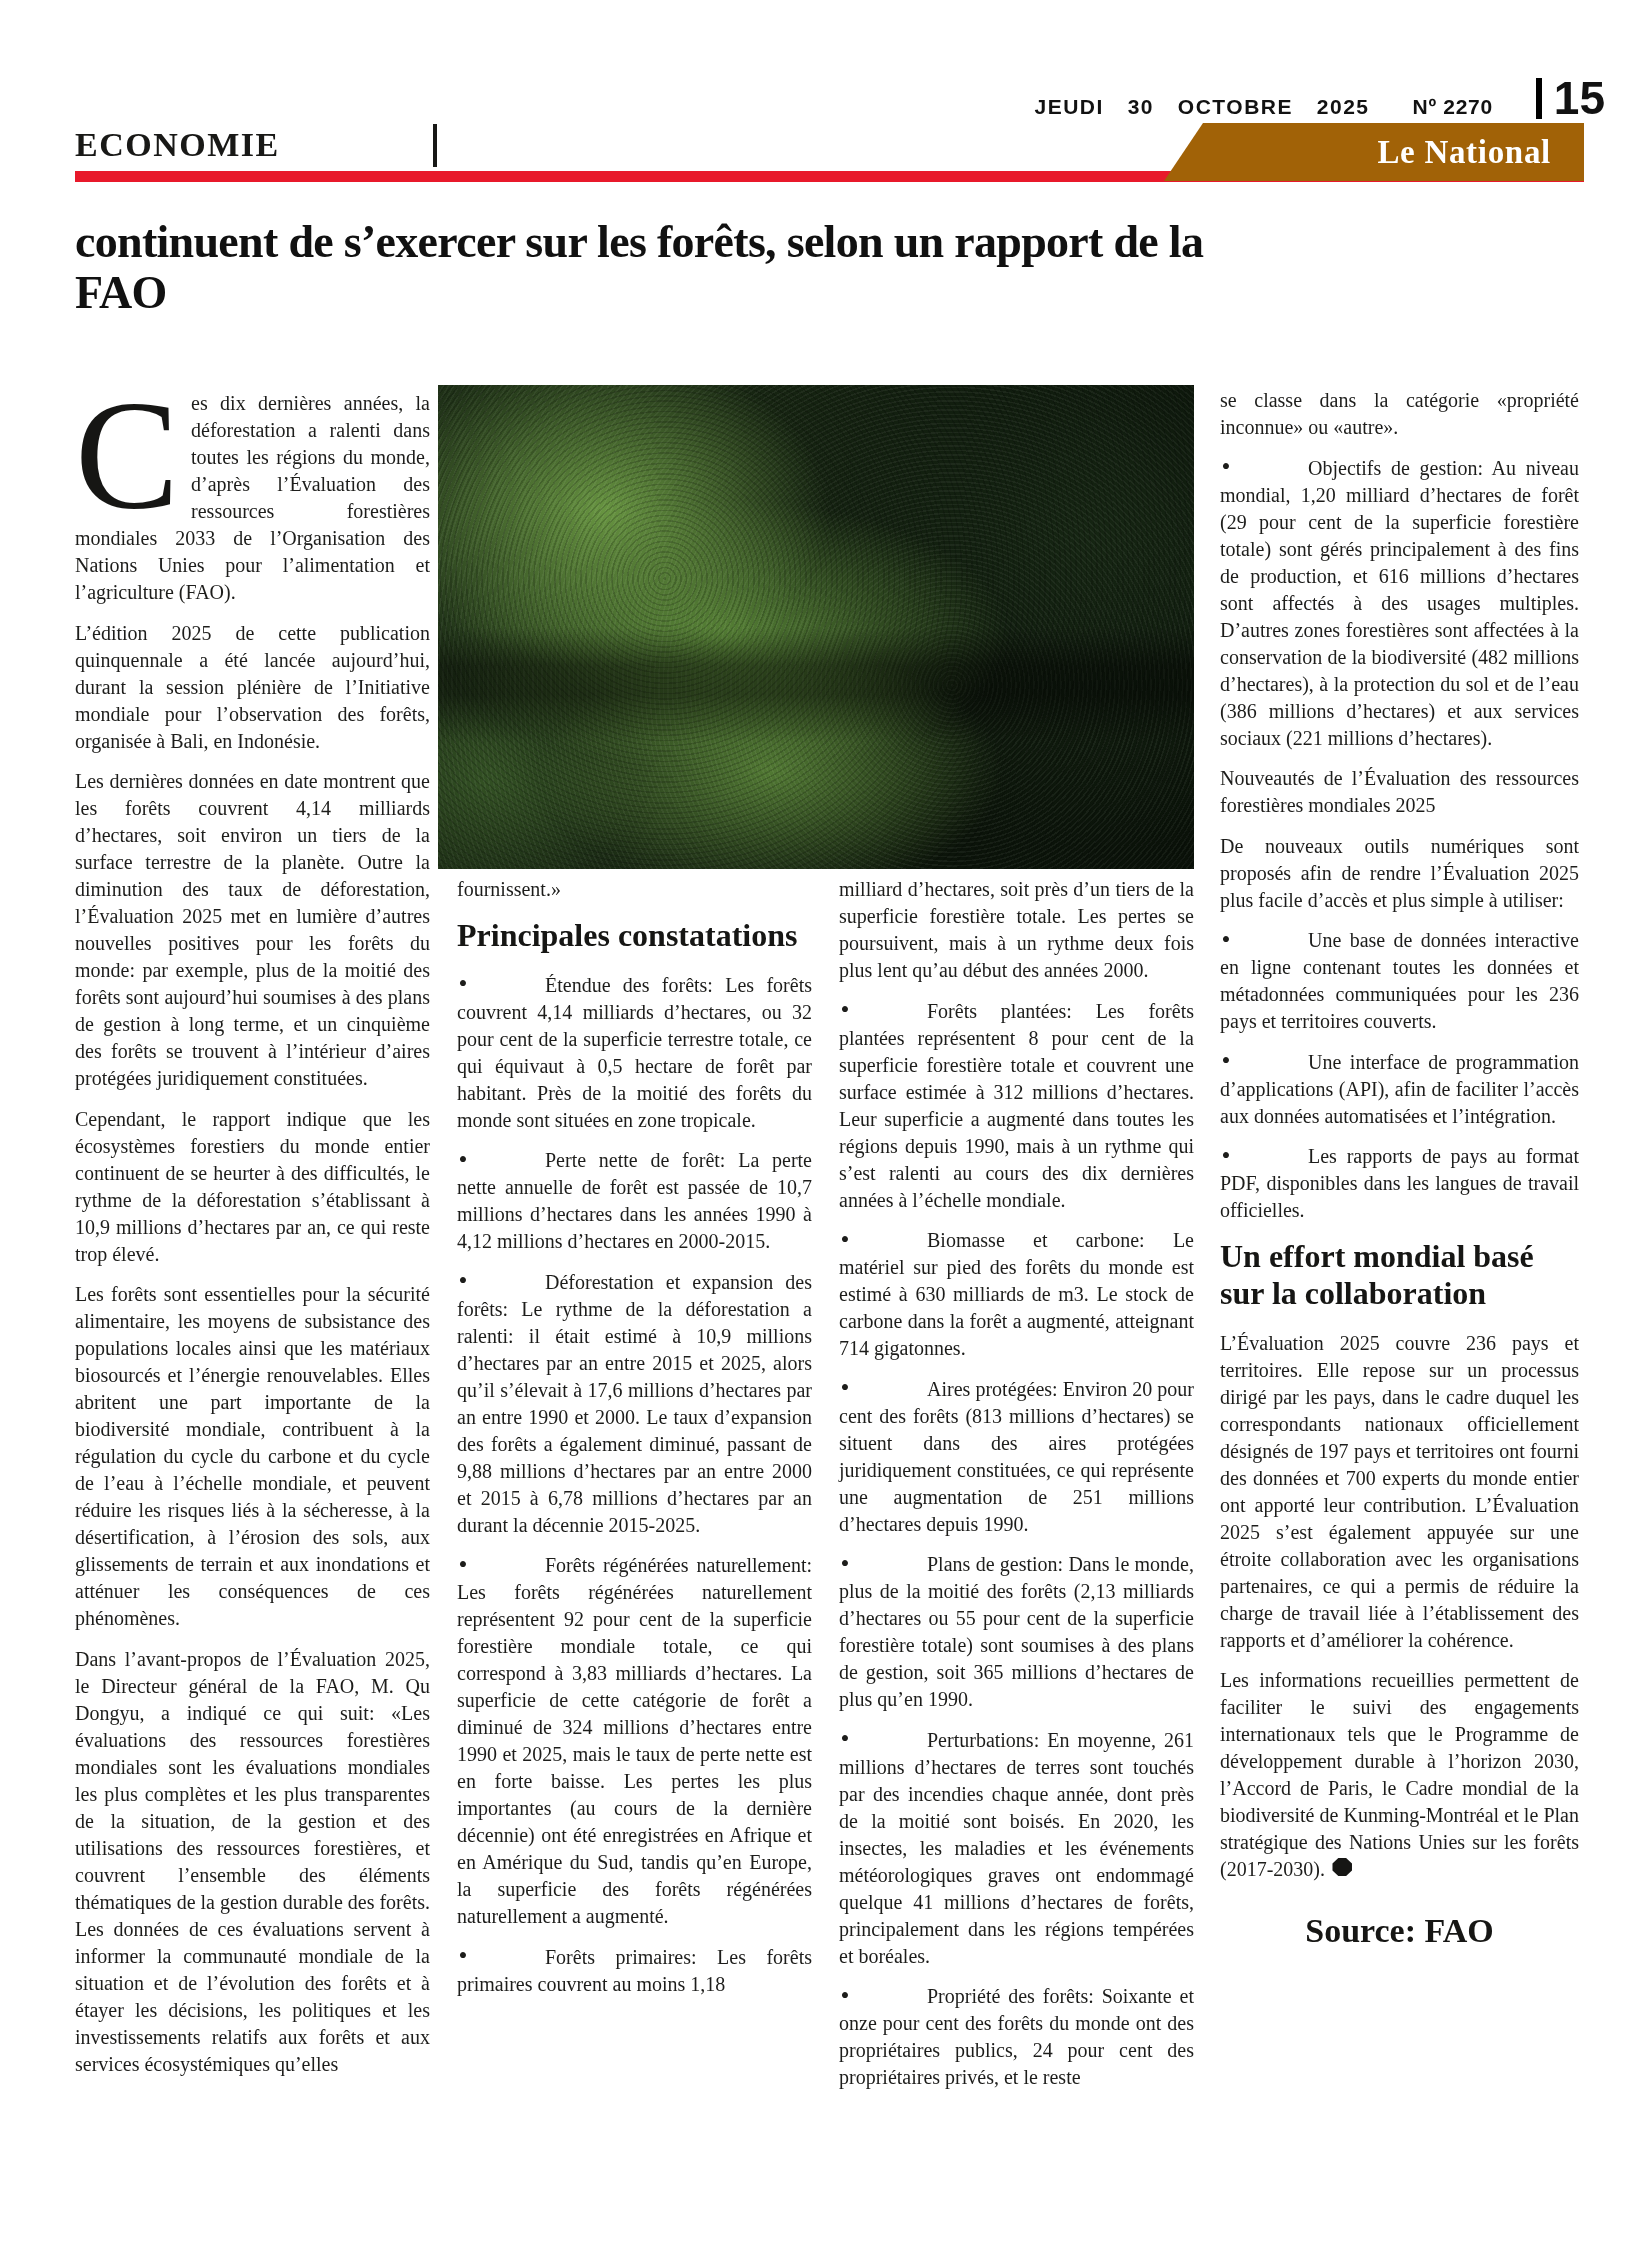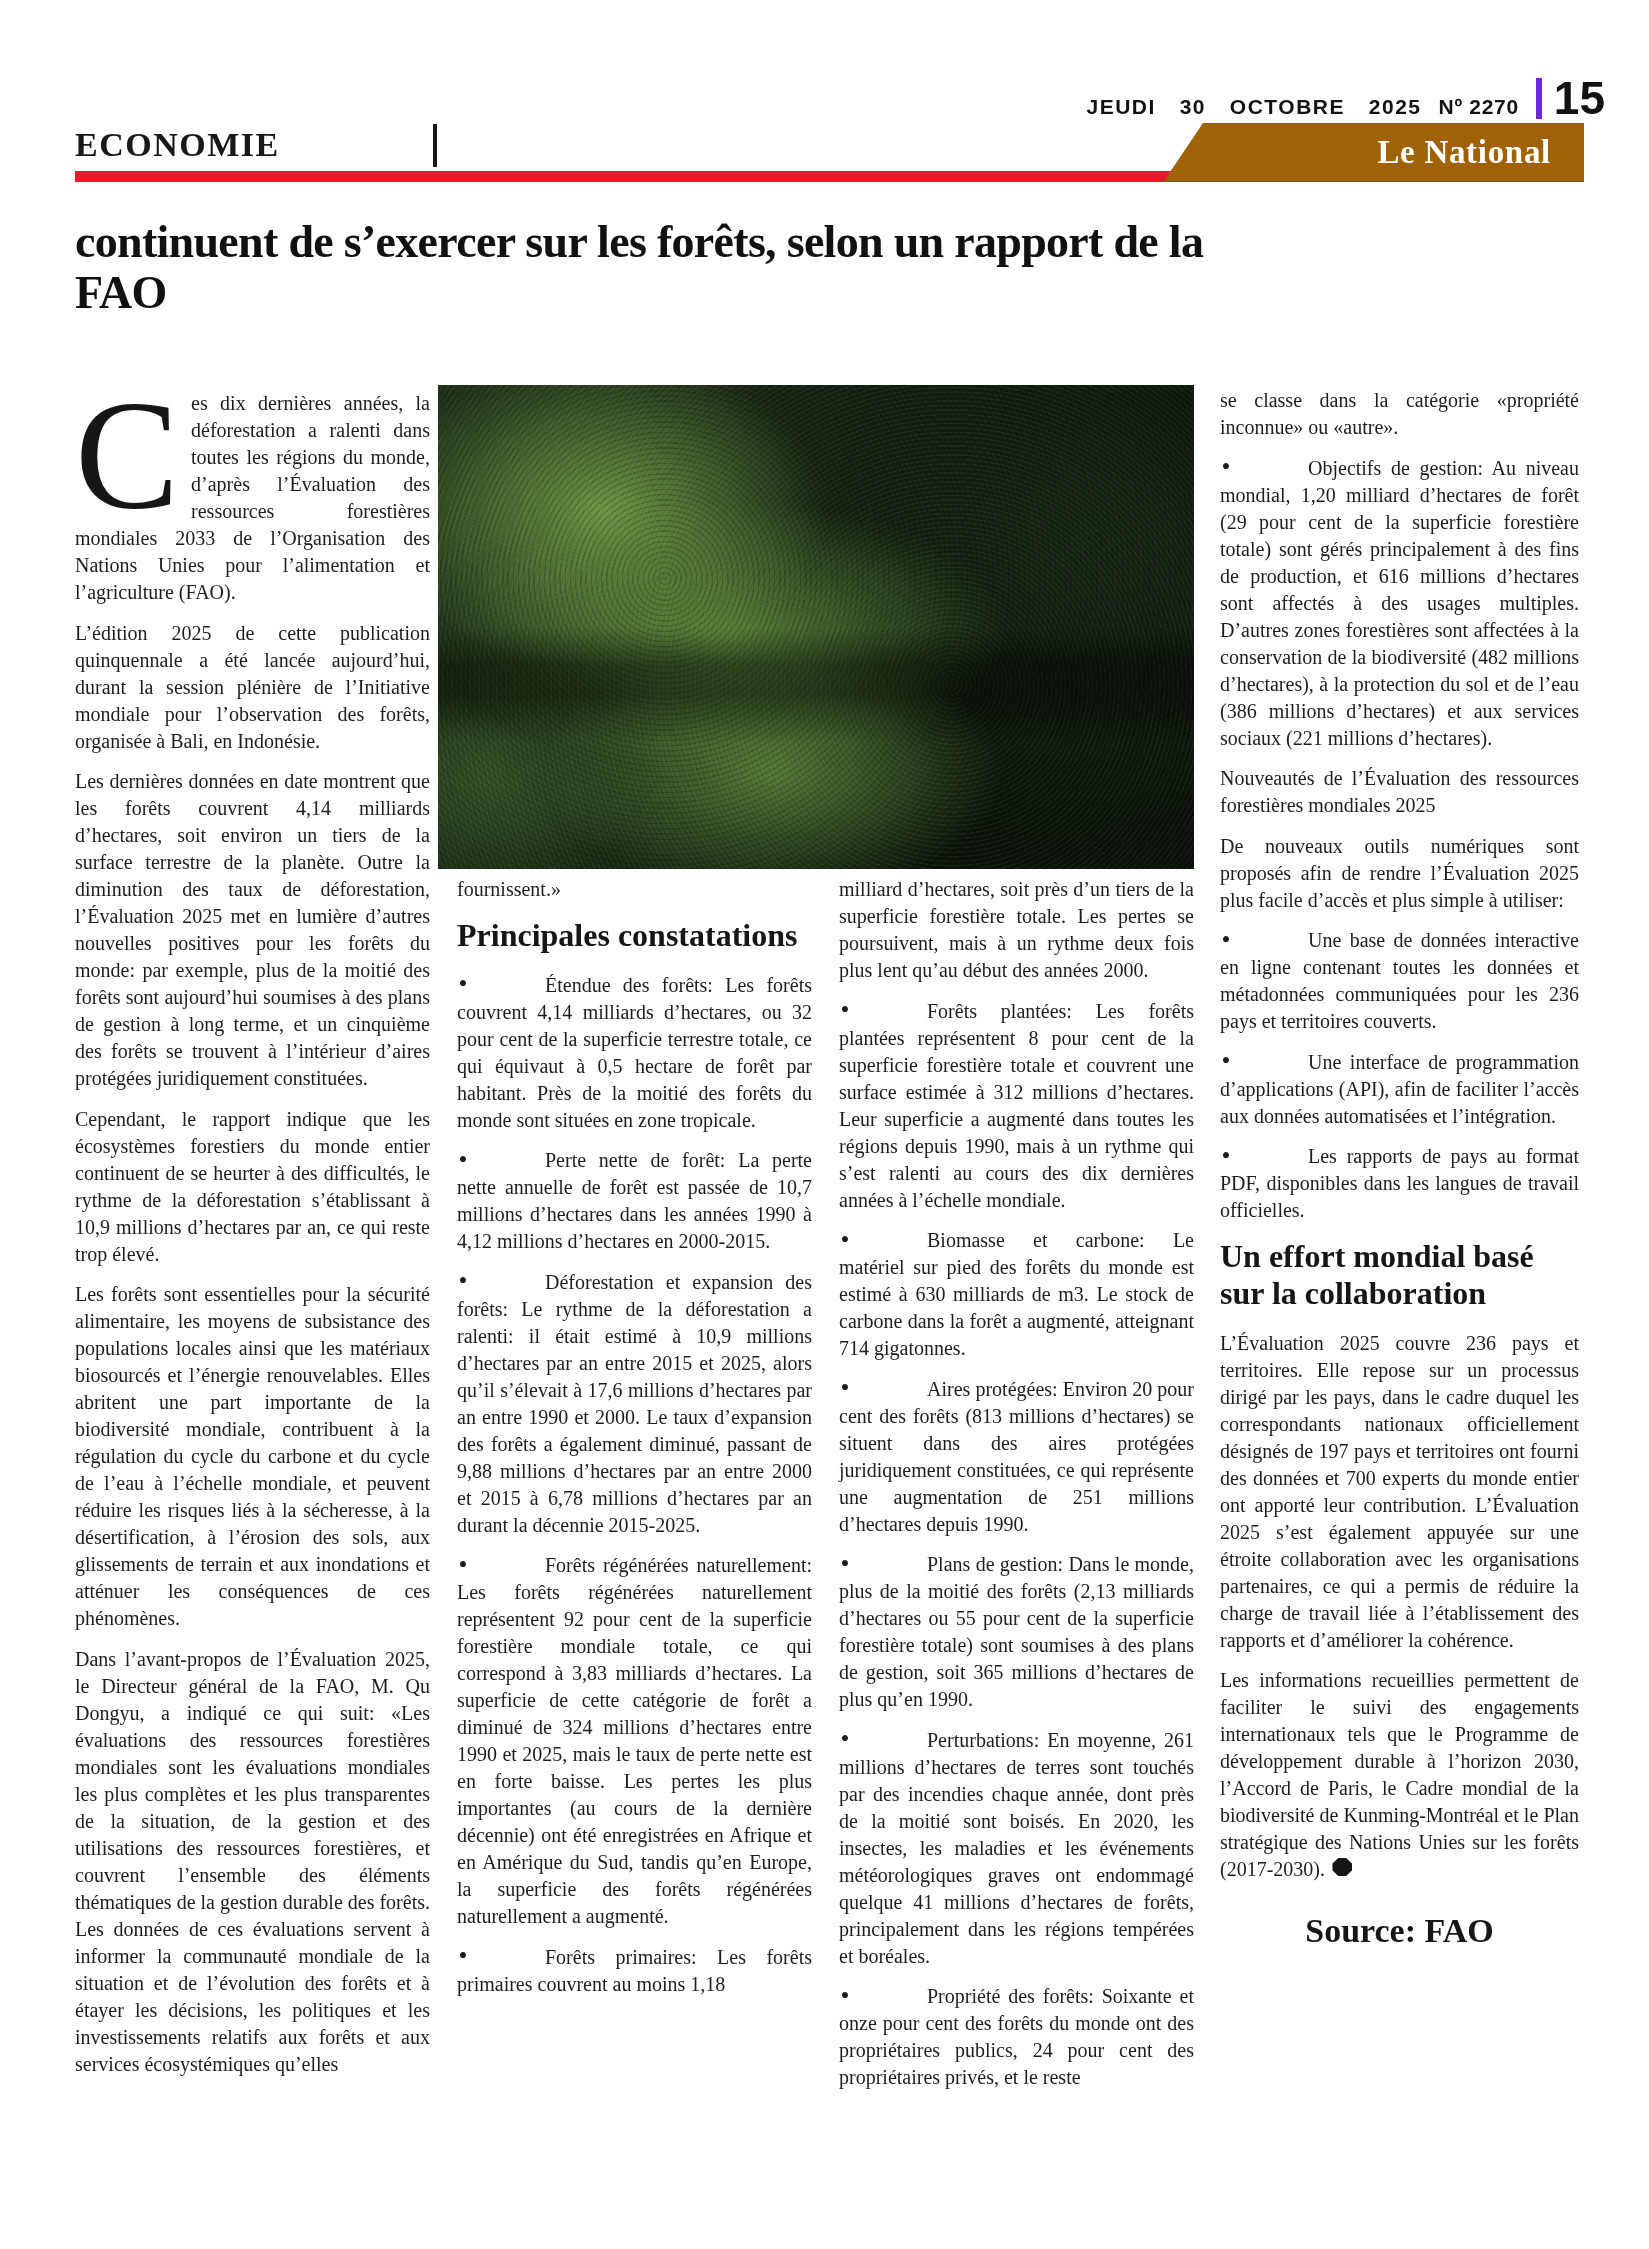--- a/index.html
+++ b/index.html
@@ -5,28 +5,28 @@
   html,body{margin:0;padding:0;}
   body{
     width:1650px;height:2250px;position:relative;background:#ffffff;
     font-family:"Liberation Serif","DejaVu Serif",serif;color:#1d1d1b;
     overflow:hidden;
   }
   .abs{position:absolute;}
 
   
   .date-row{
-    top:78px;right:45px;display:flex;align-items:baseline;gap:17px;
+    top:78px;right:45px;display:flex;align-items:baseline;gap:43px;
     font-family:"Liberation Sans","DejaVu Sans",sans-serif;font-weight:bold;
   }
   .date-text{font-size:21px;letter-spacing:1.5px;word-spacing:16.5px;color:#121212;}
   .issue-no{font-size:21px;letter-spacing:0.7px;color:#121212;}
   .page-no{
     font-size:46px;line-height:0.9;color:#121212;
-    border-left:6px solid #6d28d9;padding-left:12px;
+    border-left:6px solid #000000;padding-left:12px;
   }
   .section-title{
     left:75px;top:126px;font-size:34px;font-weight:bold;letter-spacing:1.5px;color:#181816;
   }
   .section-divider{left:433px;top:124px;width:3.7px;height:43px;background:#181816;}
   .red-rule{left:75px;top:171px;width:1509px;height:10.5px;}
   .brand-banner{
     top:123px;left:1164px;width:420px;height:58px;
     clip-path:polygon(39px 0,100% 0,100% 100%,0 100%);
     display:flex;align-items:center;justify-content:flex-end;padding-right:33px;box-sizing:border-box;

